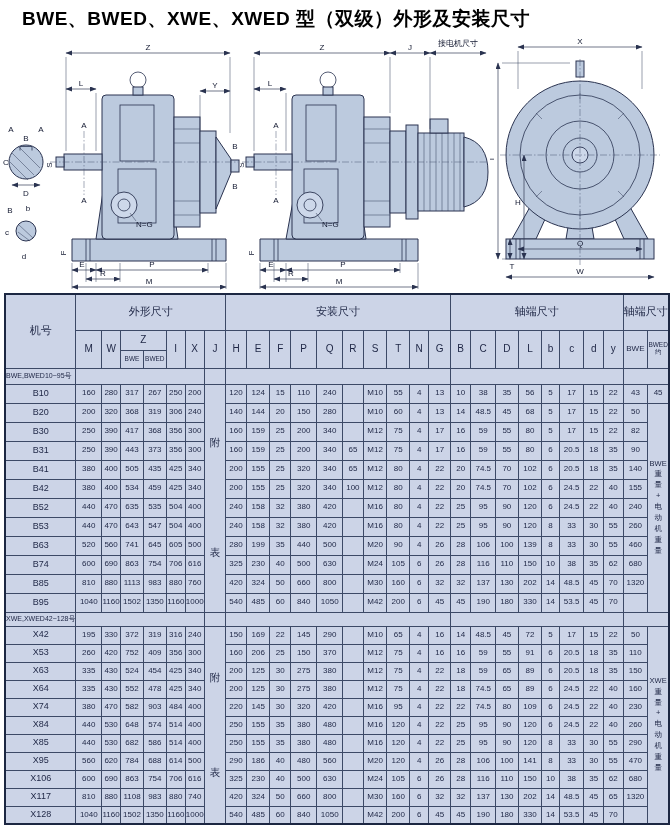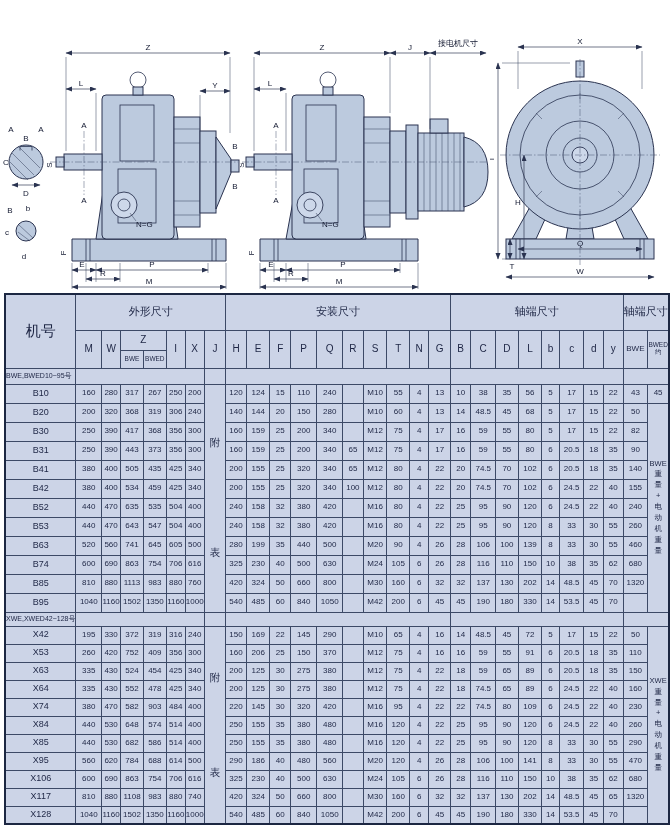--- a/index.html
+++ b/index.html
@@ -10,36 +10,37 @@
   svg text{font-size:8px;fill:#121830;font-family:"Liberation Sans","DejaVu Sans",sans-serif;}
   .fig{stroke:#2a3350;stroke-width:1;fill:#bccade;}
   .fig2{stroke:#2a3350;stroke-width:.9;fill:#cdd8ea;}
   .nofill{fill:none;stroke:#2a3350;stroke-width:.8;}
   .dim{stroke:#333c58;stroke-width:.7;fill:none;}
   .ext{stroke:#333c58;stroke-width:.5;fill:none;}
   .cl{stroke:#4a5570;stroke-width:.5;fill:none;stroke-dasharray:7 2 1.5 2;}
   table{position:absolute;top:293px;left:4px;border-collapse:collapse;table-layout:fixed;background:#ccd4e7;border:2px solid #1c2742;}
   td,th{border:1px solid #3c4966;padding:0;text-align:center;vertical-align:middle;font-weight:normal;overflow:hidden;line-height:1.05;}
   th.grp{font-size:11px;}
-  th.mach{font-size:15px;}
+  th.mach{font-size:11px;}
   th.let{font-size:10px;}
   th.sub{font-size:6.5px;}
   th.wlet{font-size:8px;}
   th.wlet2{font-size:6.5px;}
   td.dcell{font-size:8px;}
   td.model{font-size:9px;}
   td.seclabel{font-size:7px;text-align:left;white-space:nowrap;}
   td.jcell,td.vnote{font-size:10.5px;}
   .jwrap{display:flex;flex-direction:column;justify-content:space-around;align-items:center;}
   .vwrap{display:flex;flex-direction:column;justify-content:center;align-items:center;font-size:7.5px;line-height:1.45;}
 </style>
 </head>
 <body>
 
 <div class="page">
+  <h1 class="title">BWE、BWED、XWE、XWED 型（双级）外形及安装尺寸</h1>
 
   <div class="drawings">
 
     <svg width="240" height="260" viewBox="0 0 240 258">
       <defs>
           <marker id="aL" markerWidth="8" markerHeight="6" refX="6" refY="2.5" orient="auto-start-reverse" markerUnits="userSpaceOnUse">
             <path d="M0,0L6.5,2.5L0,5Z" fill="#2a3350"></path>
           </marker>
         </defs>
 

